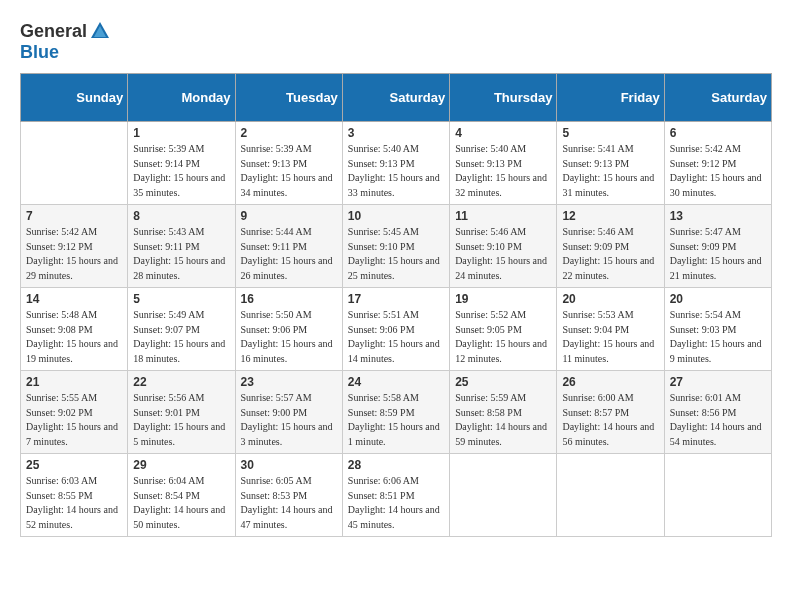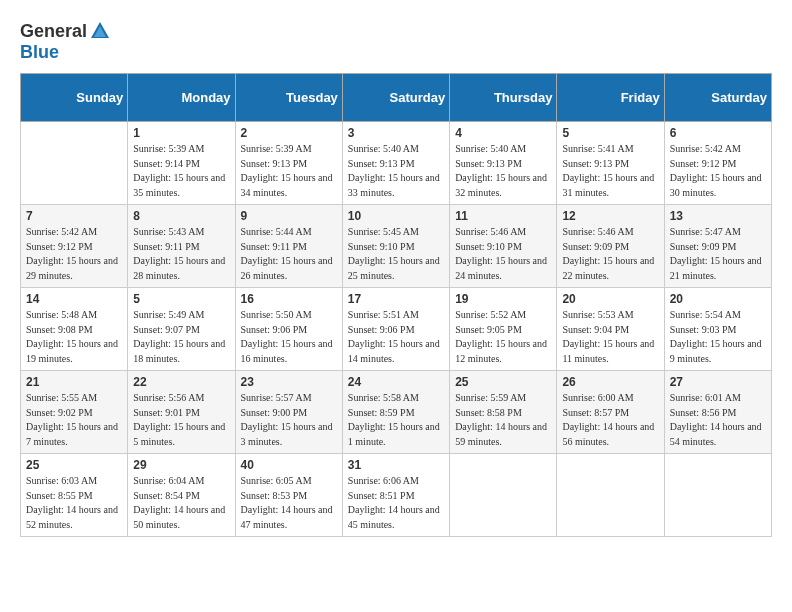--- a/index.html
+++ b/index.html
@@ -304,27 +304,27 @@
           Sunrise: 6:03 AM<br>Sunset: 8:55 PM<br>Daylight: 14 hours and 52 minutes.
         </div>
       </td>
         <td>
         <div class="day-number">29</div>
         <div class="day-info">
           Sunrise: 6:04 AM<br>Sunset: 8:54 PM<br>Daylight: 14 hours and 50 minutes.
         </div>
       </td>
         <td>
-        <div class="day-number">40</div>
+        <div class="day-number">30</div>
         <div class="day-info">
           Sunrise: 6:05 AM<br>Sunset: 8:53 PM<br>Daylight: 14 hours and 47 minutes.
         </div>
       </td>
         <td>
-        <div class="day-number">31</div>
+        <div class="day-number">28</div>
         <div class="day-info">
           Sunrise: 6:06 AM<br>Sunset: 8:51 PM<br>Daylight: 14 hours and 45 minutes.
         </div>
       </td>
         <td class="empty-cell"></td>
         <td class="empty-cell"></td>
         <td class="empty-cell"></td>
       </tr>
     </tbody>
 </table>

